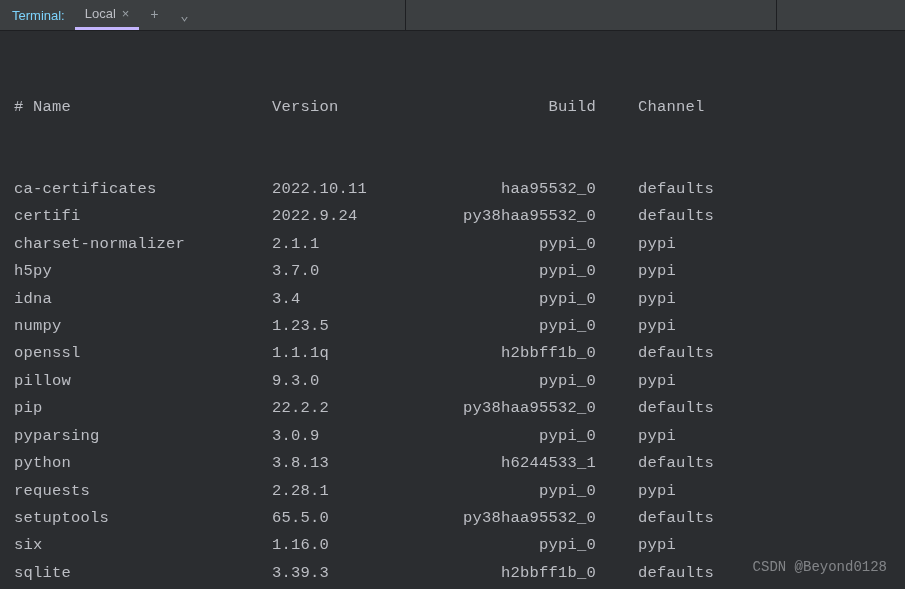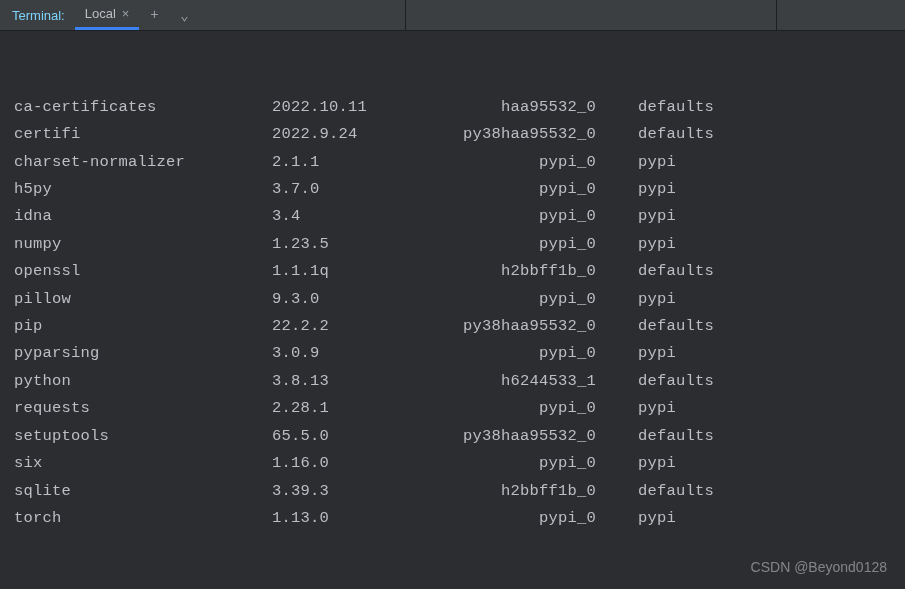--- a/index.html
+++ b/index.html
@@ -1,31 +1,31 @@
 <!DOCTYPE html>
 <html><head>
 <meta charset="utf-8">
 <style>
   * { margin:0; padding:0; box-sizing:border-box; }
   html,body { width:905px; height:589px; background:#2b2d30; font-family:"Consolas","Menlo","Courier New",monospace; font-size:15px; color:#bcbec4; overflow:hidden; }
   .topbar { height:31px; background:#3c3f41; border-bottom:1px solid #1e1f22; display:flex; align-items:stretch; }
   .topbar-label { color:#7dd3fc; padding:0 10px 0 12px; display:flex; align-items:center; font-family:"Segoe UI",Arial,sans-serif; font-size:13px; }
-  .tab { display:flex; align-items:center; gap:6px; padding:0 10px; font-family:"Segoe UI",Arial,sans-serif; font-size:13px; color:#bcbec4; border-bottom:3px solid #3b82f6; cursor:pointer; }
+  .tab { display:flex; align-items:center; gap:6px; padding:0 10px; font-family:"Segoe UI",Arial,sans-serif; font-size:13px; color:#bcbec4; border-bottom:3px solid #c4b5fd; cursor:pointer; }
   .tab .close { color:#9aa0a6; font-size:13px; }
   .topbar-btn { display:flex; align-items:center; justify-content:center; width:30px; color:#9aa0a6; cursor:pointer; font-size:14px; }
   .vsplit { width:1px; background:#1e1f22; margin-left:206px; }
   .vsplit2 { width:1px; background:#1e1f22; margin-left:370px; }
   .content { padding:8px 0 8px 14px; line-height:27.4px; white-space:pre; letter-spacing:0.2px; font-size:15.5px; }
   .row span { display:inline-block; }
   .c-name { width:258px; text-align:left; }
   .c-ver  { width:110px; text-align:left; }
   .c-build{ width:214px; text-align:right; }
   .c-pad  { width:22px; }
   .c-chan { text-align:left; padding-left:20px; }
-  .watermark { position:absolute; right:18px; bottom:14px; color:#c9cbcf; opacity:.55; font-family:Liberation Sans, sans-serif; font-size:14px; pointer-events:none; }
+  .watermark { position:absolute; right:18px; bottom:14px; color:#c9cbcf; opacity:.55; font-family:Liberation Mono, monospace; font-size:14px; pointer-events:none; }
 </style>
 </head>
 <body>
 
 <div class="topbar">
   <div class="topbar-label">Terminal:</div>
   <div class="tab">
     <span>Local</span>
     <span class="close">×</span>
   </div>
@@ -33,16 +33,17 @@
     <span>+</span>
   </div>
   <div class="topbar-btn">
     <span>⌄</span>
   </div>
   <div class="vsplit"></div>
   <div class="vsplit2"></div>
 </div>
 
 <div class="content">
+  <div class="row"><span class="c-name"># Name</span><span class="c-ver">Version</span><span class="c-build">Build</span><span class="c-pad"></span><span class="c-chan">Channel</span></div>
   <div id="rows"><div class="row"><span class="c-name">ca-certificates</span><span class="c-ver">2022.10.11</span><span class="c-build">haa95532_0</span><span class="c-pad"></span><span class="c-chan">defaults</span></div><div class="row"><span class="c-name">certifi</span><span class="c-ver">2022.9.24</span><span class="c-build">py38haa95532_0</span><span class="c-pad"></span><span class="c-chan">defaults</span></div><div class="row"><span class="c-name">charset-normalizer</span><span class="c-ver">2.1.1</span><span class="c-build">pypi_0</span><span class="c-pad"></span><span class="c-chan">pypi</span></div><div class="row"><span class="c-name">h5py</span><span class="c-ver">3.7.0</span><span class="c-build">pypi_0</span><span class="c-pad"></span><span class="c-chan">pypi</span></div><div class="row"><span class="c-name">idna</span><span class="c-ver">3.4</span><span class="c-build">pypi_0</span><span class="c-pad"></span><span class="c-chan">pypi</span></div><div class="row"><span class="c-name">numpy</span><span class="c-ver">1.23.5</span><span class="c-build">pypi_0</span><span class="c-pad"></span><span class="c-chan">pypi</span></div><div class="row"><span class="c-name">openssl</span><span class="c-ver">1.1.1q</span><span class="c-build">h2bbff1b_0</span><span class="c-pad"></span><span class="c-chan">defaults</span></div><div class="row"><span class="c-name">pillow</span><span class="c-ver">9.3.0</span><span class="c-build">pypi_0</span><span class="c-pad"></span><span class="c-chan">pypi</span></div><div class="row"><span class="c-name">pip</span><span class="c-ver">22.2.2</span><span class="c-build">py38haa95532_0</span><span class="c-pad"></span><span class="c-chan">defaults</span></div><div class="row"><span class="c-name">pyparsing</span><span class="c-ver">3.0.9</span><span class="c-build">pypi_0</span><span class="c-pad"></span><span class="c-chan">pypi</span></div><div class="row"><span class="c-name">python</span><span class="c-ver">3.8.13</span><span class="c-build">h6244533_1</span><span class="c-pad"></span><span class="c-chan">defaults</span></div><div class="row"><span class="c-name">requests</span><span class="c-ver">2.28.1</span><span class="c-build">pypi_0</span><span class="c-pad"></span><span class="c-chan">pypi</span></div><div class="row"><span class="c-name">setuptools</span><span class="c-ver">65.5.0</span><span class="c-build">py38haa95532_0</span><span class="c-pad"></span><span class="c-chan">defaults</span></div><div class="row"><span class="c-name">six</span><span class="c-ver">1.16.0</span><span class="c-build">pypi_0</span><span class="c-pad"></span><span class="c-chan">pypi</span></div><div class="row"><span class="c-name">sqlite</span><span class="c-ver">3.39.3</span><span class="c-build">h2bbff1b_0</span><span class="c-pad"></span><span class="c-chan">defaults</span></div><div class="row"><span class="c-name">torch</span><span class="c-ver">1.13.0</span><span class="c-build">pypi_0</span><span class="c-pad"></span><span class="c-chan">pypi</span></div></div>
 </div>
 
 <div class="watermark">CSDN @Beyond0128</div>
 
 </body></html>

